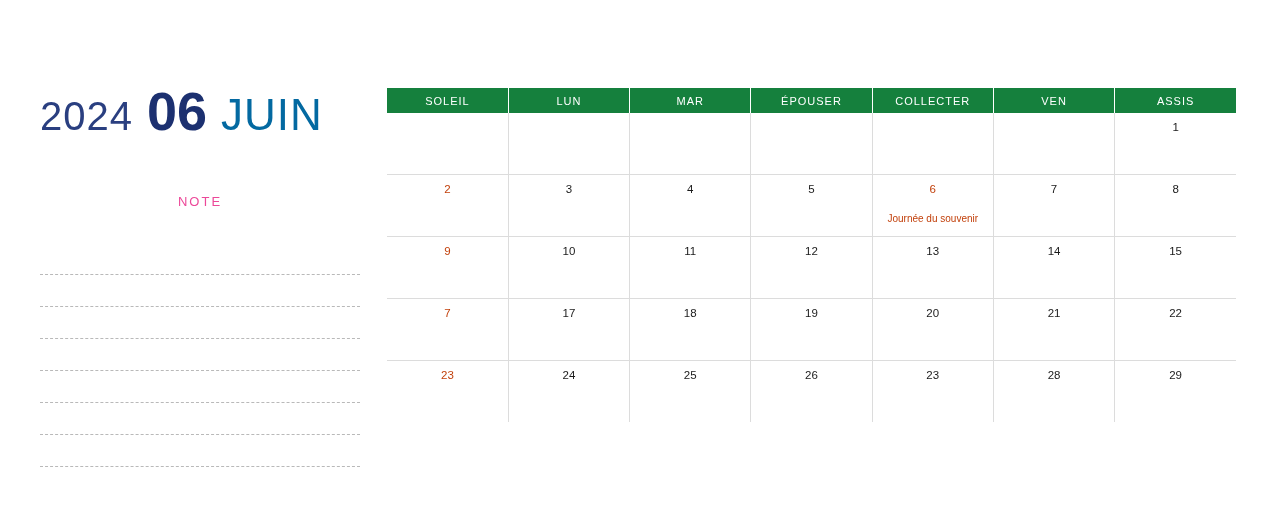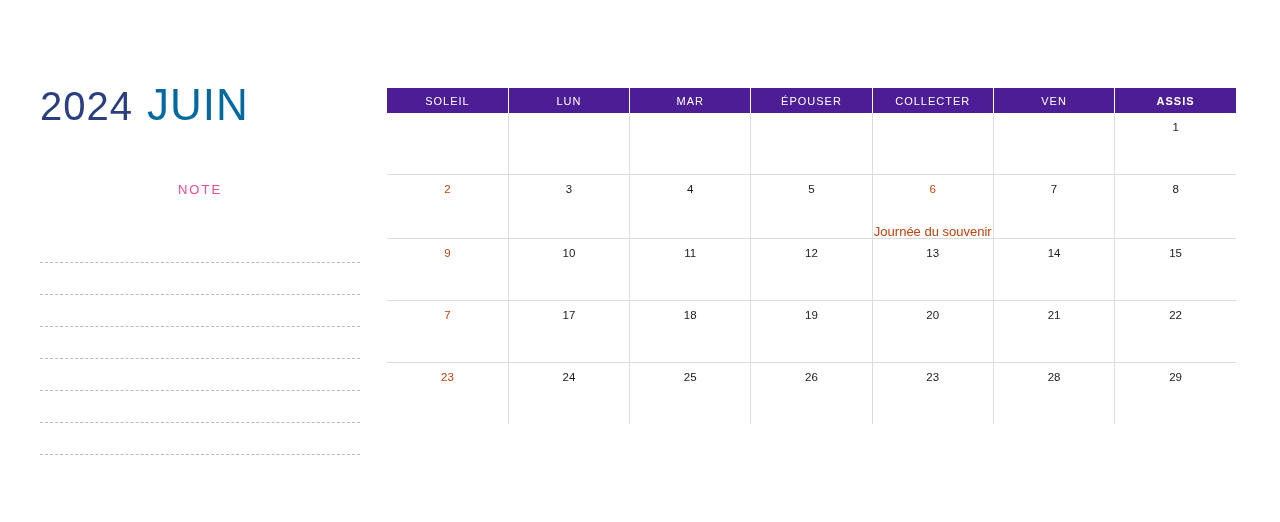--- a/index.html
+++ b/index.html
@@ -75,33 +75,32 @@
   
   .calendar {
     position: absolute;
     left: 387px;
     top: 88px;
     width: 849px;
     border-collapse: collapse;
     table-layout: fixed;
   }
   .calendar th {
-    background: #4c1d95;
+    background: #15803d;
     color: #ffffff;
     font-size: 11px;
     font-weight: 400;
     letter-spacing: 1px;
     height: 23px;
     border-right: 1px solid #ffffff;
     text-align: center;
     vertical-align: middle;
   }
   .calendar th:last-child {
     border-right: none;
-    font-weight: bold;
   }
   .calendar td {
     height: 61px;
     border-right: 1px solid #dcdcdc;
     border-bottom: 1px solid #dcdcdc;
     vertical-align: top;
     padding: 0;
     background: #ffffff;
   }
   .calendar td:last-child {
@@ -116,35 +115,36 @@
   }
   .daynum {
     font-size: 11.5px;
     color: #1a1a1a;
     line-height: 14px;
   }
   .daynum.weekend {
     color: #c2410c;
   }
   .event {
-    margin-top: 29px;
-    font-size: 13px;
+    margin-top: 16px;
+    font-size: 10px;
     color: #c2410c;
     line-height: 13px;
   }
   .empty .cell-inner { }
 </style>
 </head>
 <body>
 
 <div class="page">
 
   <div class="left-panel">
     <div class="title-row">
       <span class="title-year">2024</span>
+      <span class="title-month-num">06</span>
       <span class="title-month-name">JUIN</span>
     </div>
 
     <div class="note-label">NOTE</div>
 
     <div class="note-lines">
         <div class="note-line"></div>
         <div class="note-line"></div>
         <div class="note-line"></div>
         <div class="note-line"></div>

